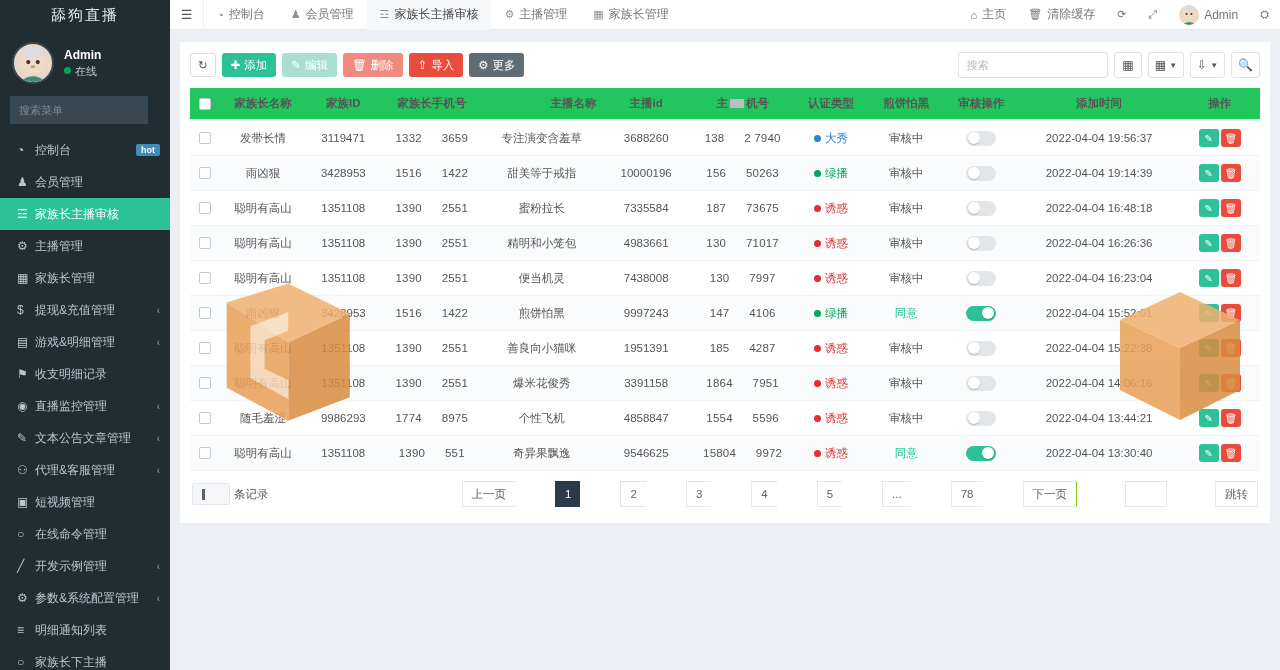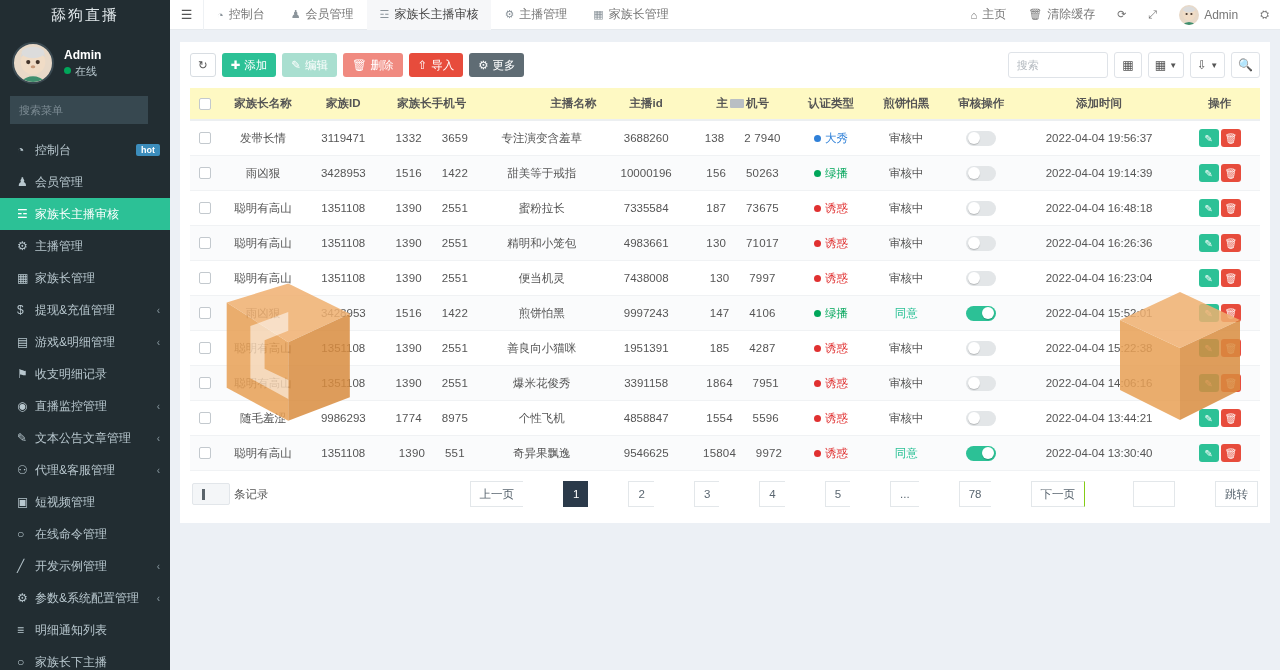--- a/index.html
+++ b/index.html
@@ -105,36 +105,36 @@
     font-family: "Liberation Sans", sans-serif;
   }
   .btn-refresh { background: #ffffff; color: #555; border: 1px solid #d8dde2; padding: 0 7px; }
   .btn-add { background: #2cc196; }
   .btn-edit { background: #a9dfd0; }
   .btn-del { background: #f08a80; }
   .btn-import { background: #e74c3c; }
   .btn-more { background: #5f6c74; }
   #toolbar-right { margin-left: auto; display: flex; align-items: center; gap: 6px; }
   #search-box {
-    width: 100px; height: 26px; border: 1px solid #dfe3e8; border-radius: 3px;
+    width: 150px; height: 26px; border: 1px solid #dfe3e8; border-radius: 3px;
     padding: 0 8px; font-size: 11px; color: #555; outline: none;
     font-family: "Liberation Sans", sans-serif; background:#fff;
   }
   #search-box::placeholder { color: #b3b9bf; }
   .icon-btn {
     height: 26px; min-width: 28px; display: inline-flex; align-items: center;
     justify-content: center; gap: 3px; border: 1px solid #dfe3e8; border-radius: 3px;
     background: #fff; color: #555; font-size: 12px; cursor: pointer; padding: 0 6px;
   }
   
   table { width: 100%; border-collapse: collapse; margin-top: 10px; }
   thead th {
     font-size: 11.5px; font-weight: bold; color: #555; padding: 8px 4px;
     border-bottom: 2px solid #eceff1; text-align: center; white-space: nowrap;
-    background: #fef9c3;
+    background: #22c55e;
   }
   tbody td {
     font-size: 11.5px; color: #555; padding: 8px 4px; text-align: center;
     border-bottom: 1px solid #f0f2f4; white-space: nowrap;
   }
   tbody tr:nth-child(even) { background: #fafbfc; }
   .cb {
     width: 12px; height: 12px; border: 1px solid #c3c9ce; border-radius: 2px;
     display: inline-block; background: #fff; cursor: pointer; vertical-align: middle;
   }
@@ -182,21 +182,21 @@
     cursor: pointer;
   }
   .pg:last-of-type { border-right: 1px solid #84cc16; }
   .pg.active { background: #2b3a4a; color: #fff; border-color: #2b3a4a; }
   #jump-input {
     width: 42px; height: 26px; border: 1px solid #e3e7ea; margin-left: 8px;
     background: #fff; outline: none;
   }
   #jump-btn {
     height: 26px; padding: 0 9px; border: 1px solid #e3e7ea; background: #fff;
-    color: #5a6670; font-size: 11.5px; margin-left: 0; cursor: pointer;
+    color: #5a6670; font-size: 11.5px; margin-left: 8px; cursor: pointer;
     display: inline-flex; align-items: center; font-family: "Liberation Sans", sans-serif;
   }
   
   #watermark {
     position: absolute; left: 0; top: 0; width: 100%; height: 100%;
     pointer-events: none; overflow: hidden; z-index: 5;
   }
   #wm-text {
     position: absolute; left: 218px; top: 248px; font-size: 68px; font-weight: bold;
     color: #e8833a; opacity: .82; white-space: nowrap; letter-spacing: 14px;

